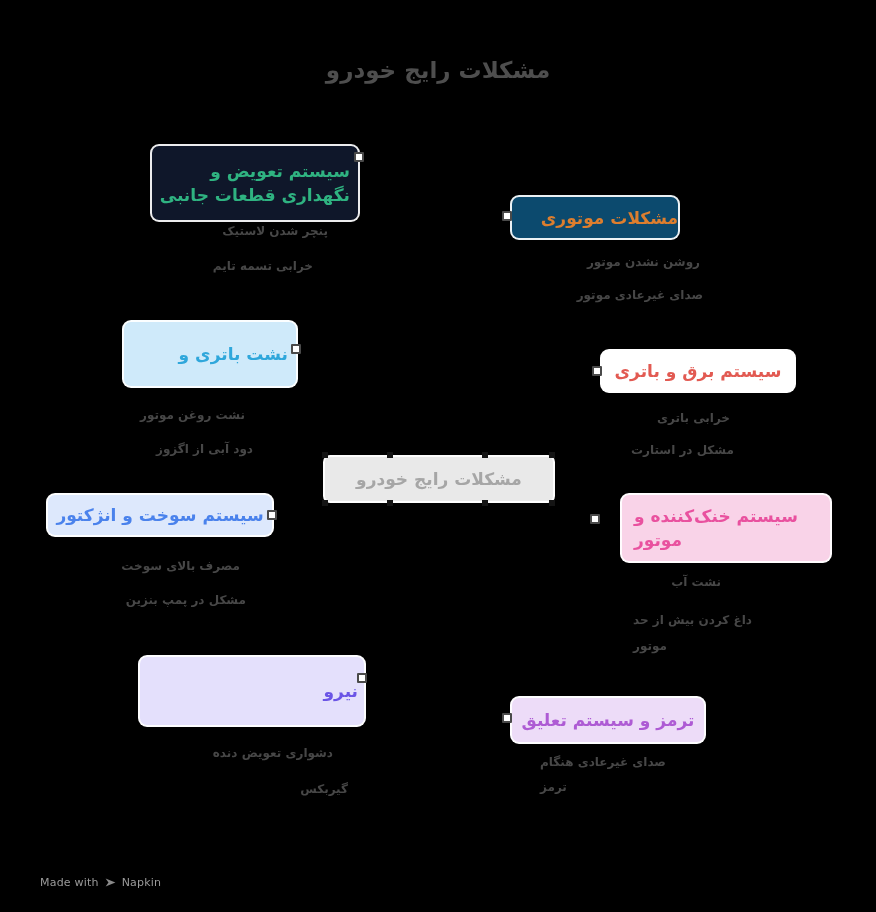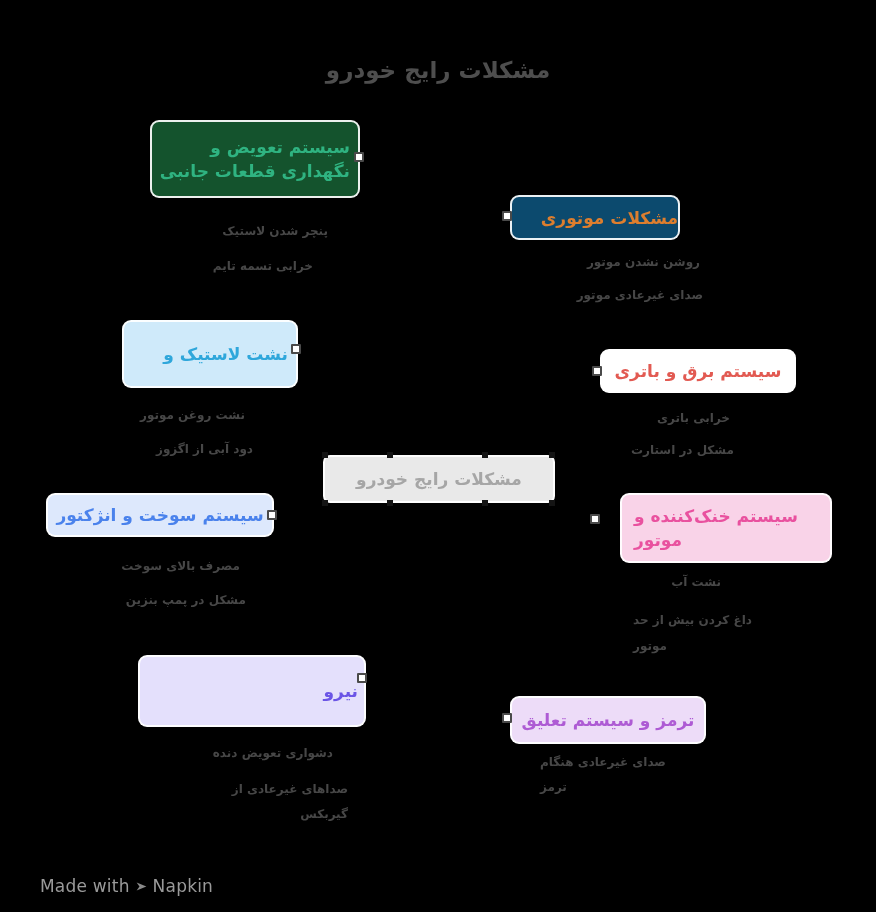--- a/index.html
+++ b/index.html
@@ -11,21 +11,21 @@
     position:absolute;top:54px;left:0;width:876px;text-align:center;
     font-size:23px;font-weight:bold;color:#4e4e4e;line-height:32px;
   }
   .node{
     position:absolute;box-sizing:border-box;border-radius:9px;
     border:2px solid rgba(255,255,255,.92);
     display:flex;align-items:center;font-weight:bold;font-size:17px;line-height:24px;
   }
   .node .node-label{width:100%;}
   .node .ln{display:block;}
-  .n-parts   {left:150px;top:120px;width:210px;height:78px;background:#14532d;color:#2fb381;padding-right:8px;text-align:right;}
+  .n-parts   {left:150px;top:144px;width:210px;height:78px;background:#0f172a;color:#2fb381;padding-right:8px;text-align:right;}
   .n-engine  {left:510px;top:195px;width:170px;height:45px;background:#0c4a6e;color:#dd7e2e;text-align:right;}
   .n-leaks   {left:122px;top:320px;width:176px;height:68px;background:#cfeafa;color:#2fa7db;padding-right:8px;text-align:right;}
   .n-electric{left:600px;top:349px;width:196px;height:44px;background:#ffffff;color:#e25a52;text-align:center;}
   .n-fuel    {left:46px; top:493px;width:228px;height:44px;background:#dde8fc;color:#4a82ec;text-align:center;}
   .n-center  {left:323px;top:455px;width:232px;height:48px;background:#e9e9e9;color:#a6a6a6;text-align:center;border-radius:7px;}
   .n-cooling {left:598px;top:493px;width:212px;height:70px;background:#f9d3e8;color:#e9519f;padding-left:12px;text-align:left;margin-left:22px;}
   .n-gearbox {left:138px;top:655px;width:228px;height:72px;background:#e4e0fc;color:#6b55e6;padding-right:6px;text-align:right;}
   .n-brakes  {left:510px;top:696px;width:196px;height:48px;background:#eddcf8;color:#ae5bd4;text-align:center;}
   .leaf{
     position:absolute;font-size:12px;font-weight:bold;color:#474747;
@@ -36,21 +36,21 @@
   .leaf.alignleft{text-align:left;}
   .port{
     position:absolute;width:10px;height:10px;box-sizing:border-box;
     background:#fff;border:2px solid #4a4a4a;border-radius:1px;z-index:3;
   }
   .cport{
     position:absolute;width:6px;height:6px;background:#141414;z-index:3;
   }
   .footer{
     position:absolute;left:40px;top:876px;display:flex;align-items:center;gap:5px;
-    font-size:17px;color:#9a9a9a;letter-spacing:.2px;
+    font-size:11px;color:#9a9a9a;letter-spacing:.2px;
   }
   .footer svg{display:block;}
 </style>
 </head>
 <body>
 
 <div class="canvas">
 
   <div class="title" dir="rtl">مشکلات رایج خودرو</div>
 
@@ -66,21 +66,21 @@
 
   <div class="node n-engine" dir="rtl">
     <div class="node-label">مشکلات موتوری</div>
   </div>
   <div class="port" style="left:502px;top:211px"></div>
   <div class="leaf" dir="rtl" style="right:176px;top:250px">روشن نشدن موتور</div>
   <div class="leaf" dir="rtl" style="right:173px;top:283px">صدای غیرعادی موتور</div>
 
   <div class="node n-leaks" dir="rtl">
     <div class="node-label">
-      <span class="ln">نشت لاستیک و</span>
+      <span class="ln">نشت باتری و</span>
     </div>
   </div>
   <div class="port" style="left:291px;top:344px"></div>
   <div class="leaf" dir="rtl" style="right:631px;top:403px">نشت روغن موتور</div>
   <div class="leaf" dir="rtl" style="right:623px;top:437px">دود آبی از اگزوز</div>
 
   <div class="node n-electric" dir="rtl">
     <div class="node-label">سیستم برق و باتری</div>
   </div>
   <div class="port" style="left:592px;top:366px"></div>
@@ -120,21 +120,20 @@
   </div>
 
   <div class="node n-gearbox" dir="rtl">
     <div class="node-label">
       <span class="ln">نیرو</span>
     </div>
   </div>
   <div class="port" style="left:357px;top:673px"></div>
   <div class="leaf" dir="rtl" style="right:543px;top:741px">دشواری تعویض دنده</div>
   <div class="leaf wrap" dir="rtl" style="right:528px;top:777px">
-    <span class="ln">صداهای غیرعادی از</span>
     <span class="ln">گیربکس</span>
   </div>
 
   <div class="node n-brakes" dir="rtl">
     <div class="node-label">ترمز و سیستم تعلیق</div>
   </div>
   <div class="port" style="left:502px;top:713px"></div>
   <div class="leaf wrap alignleft" dir="rtl" style="left:540px;top:750px">
     <span class="ln">صدای غیرعادی هنگام</span>
     <span class="ln">ترمز</span>

